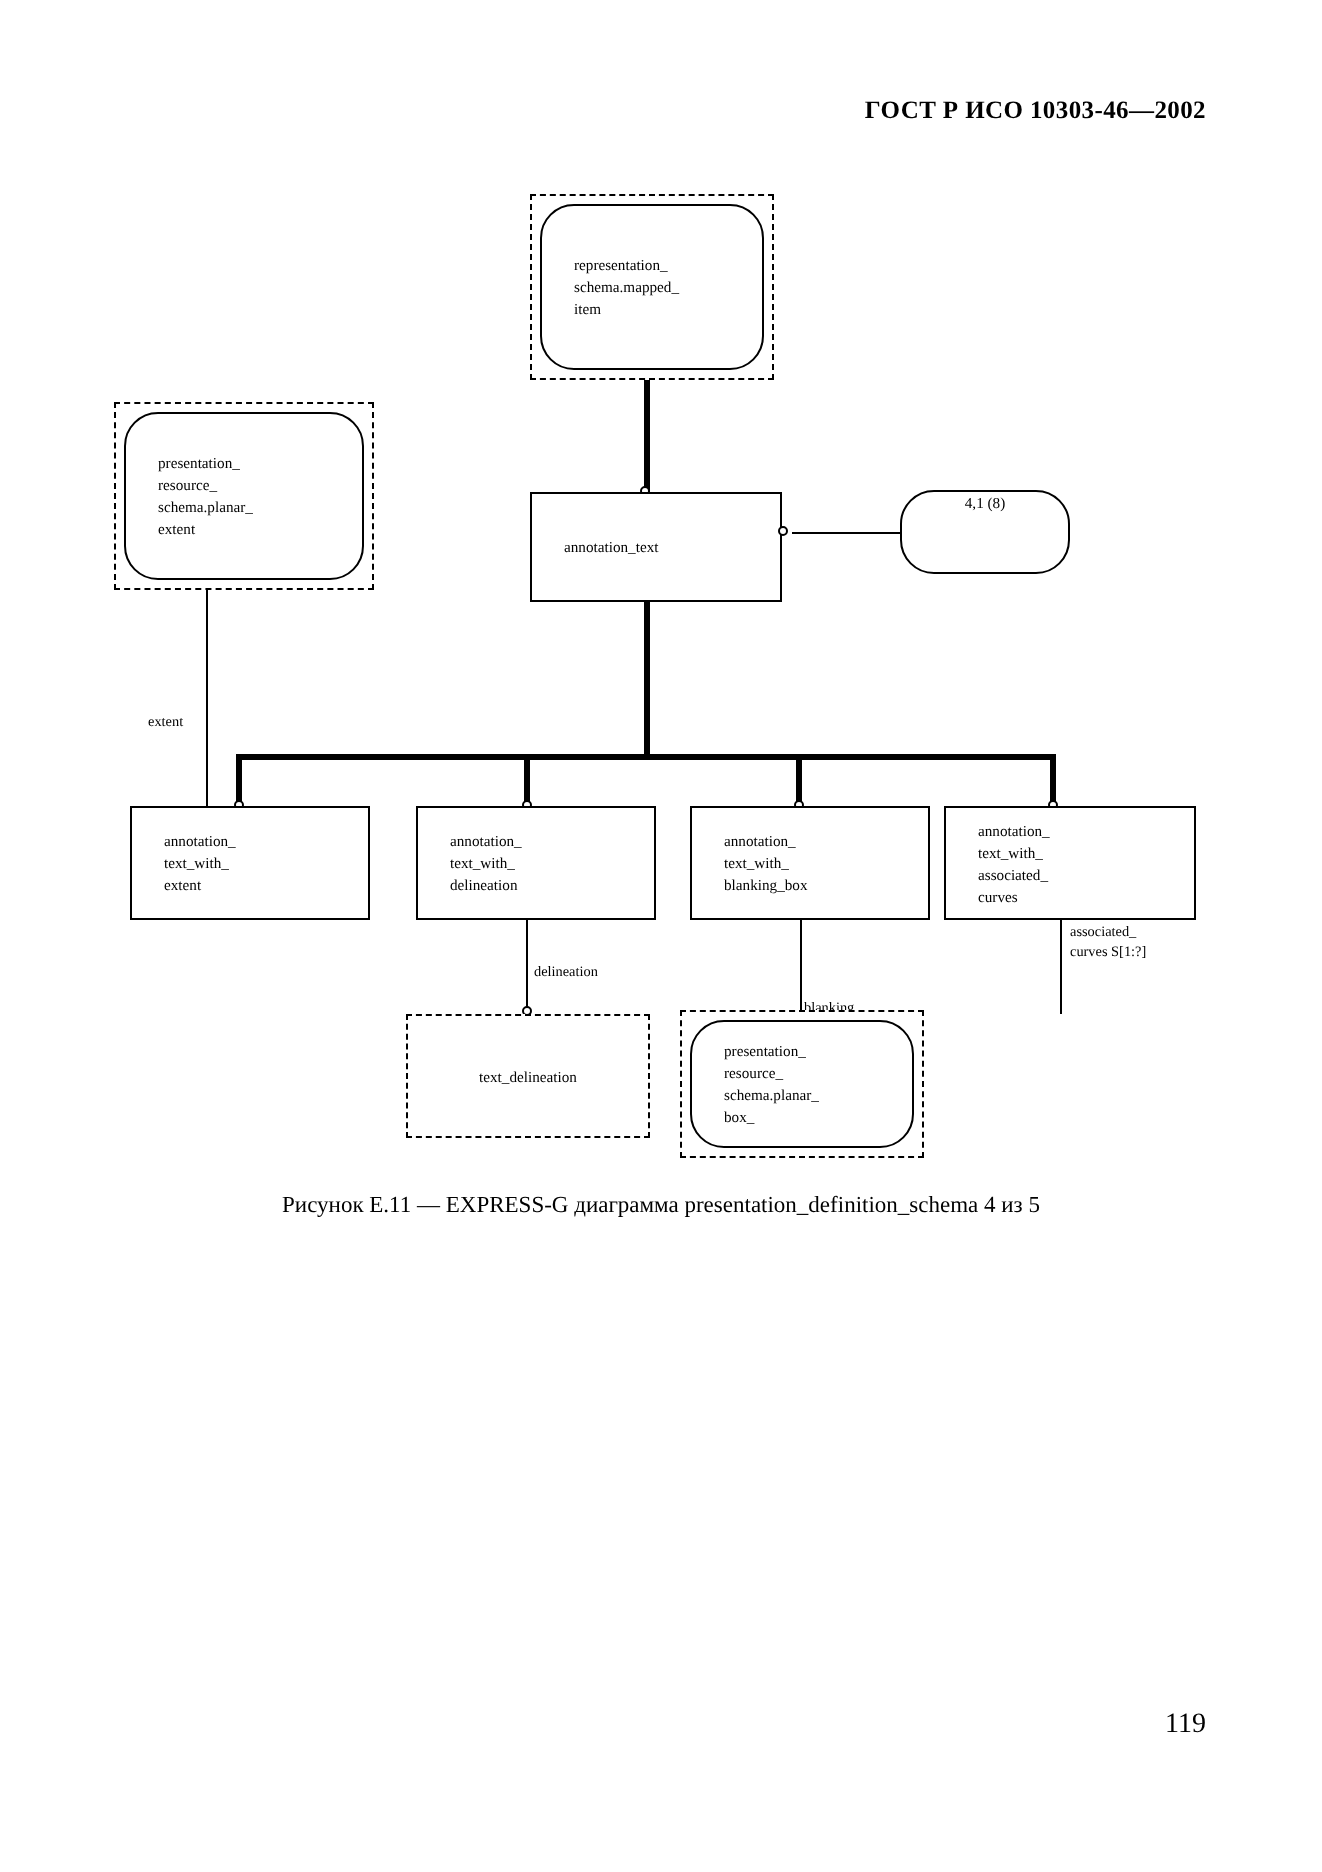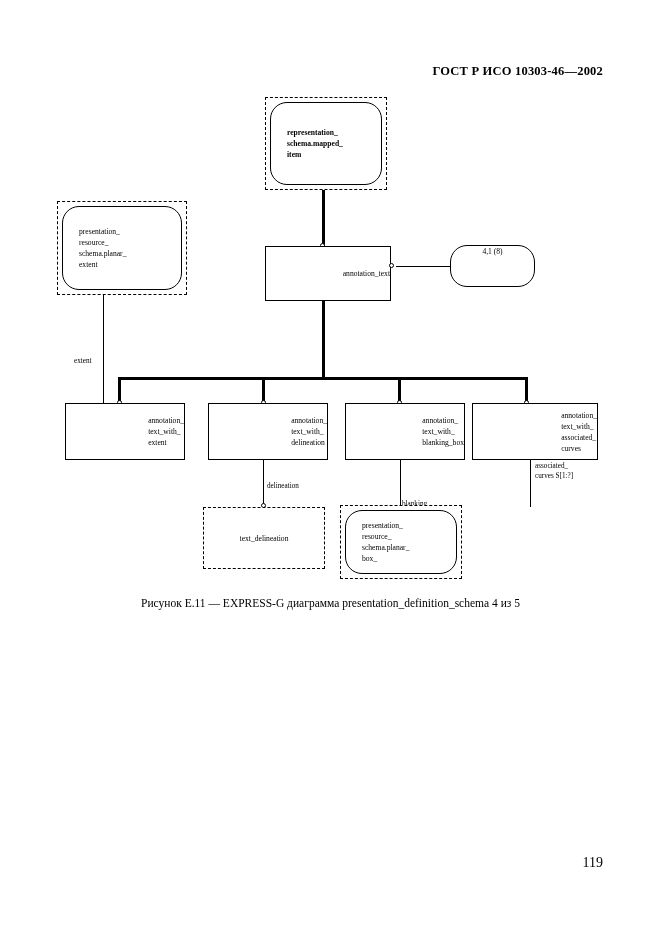--- a/index.html
+++ b/index.html
@@ -13,21 +13,21 @@
   }
   #page {
     position: relative;
     width: 661px;
     height: 936px;
     background: #ffffff;
     overflow: hidden;
   }
   .doc-header {
     position: absolute;
-    top: 64px;
+    top: 48px;
     right: 58px;
     font-family: "Liberation Serif", serif;
     font-weight: bold;
     font-size: 12.5px;
     letter-spacing: 0.2px;
     white-space: nowrap;
   }
   .page-number {
     position: absolute;
     bottom: 65px;
@@ -55,21 +55,20 @@
     position: absolute;
     box-sizing: border-box;
     display: flex;
     align-items: center;
     justify-content: flex-start;
   }
   
   .entity-box {
     border: 1.4px solid #000;
     background: #fff;
-    justify-content: flex-end;
   }
   
   .ref-frame {
     border: 1.6px dashed #000;
     background: #fff;
     padding: 4px;
   }
   .ref-inner {
     width: 100%;
     height: 100%;
@@ -133,21 +132,21 @@
 </style>
 </head>
 <body>
 
 <div id="page">
 
   <div class="doc-header">ГОСТ Р ИСО 10303-46—2002</div>
 
   <div id="diagram">
 
-    <div class="node ref-frame" style="left:265px; top:97px; width:122px; height:93px;font-weight:bold;">
+    <div class="node ref-frame" style="left:265px; top:97px; width:122px; height:93px;">
       <div class="ref-inner">
         <span class="node-text">representation_
 schema.mapped_
 item</span>
       </div>
     </div>
 
     <div class="line thick-v" style="left:322px; top:190px; height:56px;"></div>
     <div class="conn-dot" style="left:320px; top:243px;"></div>
 

